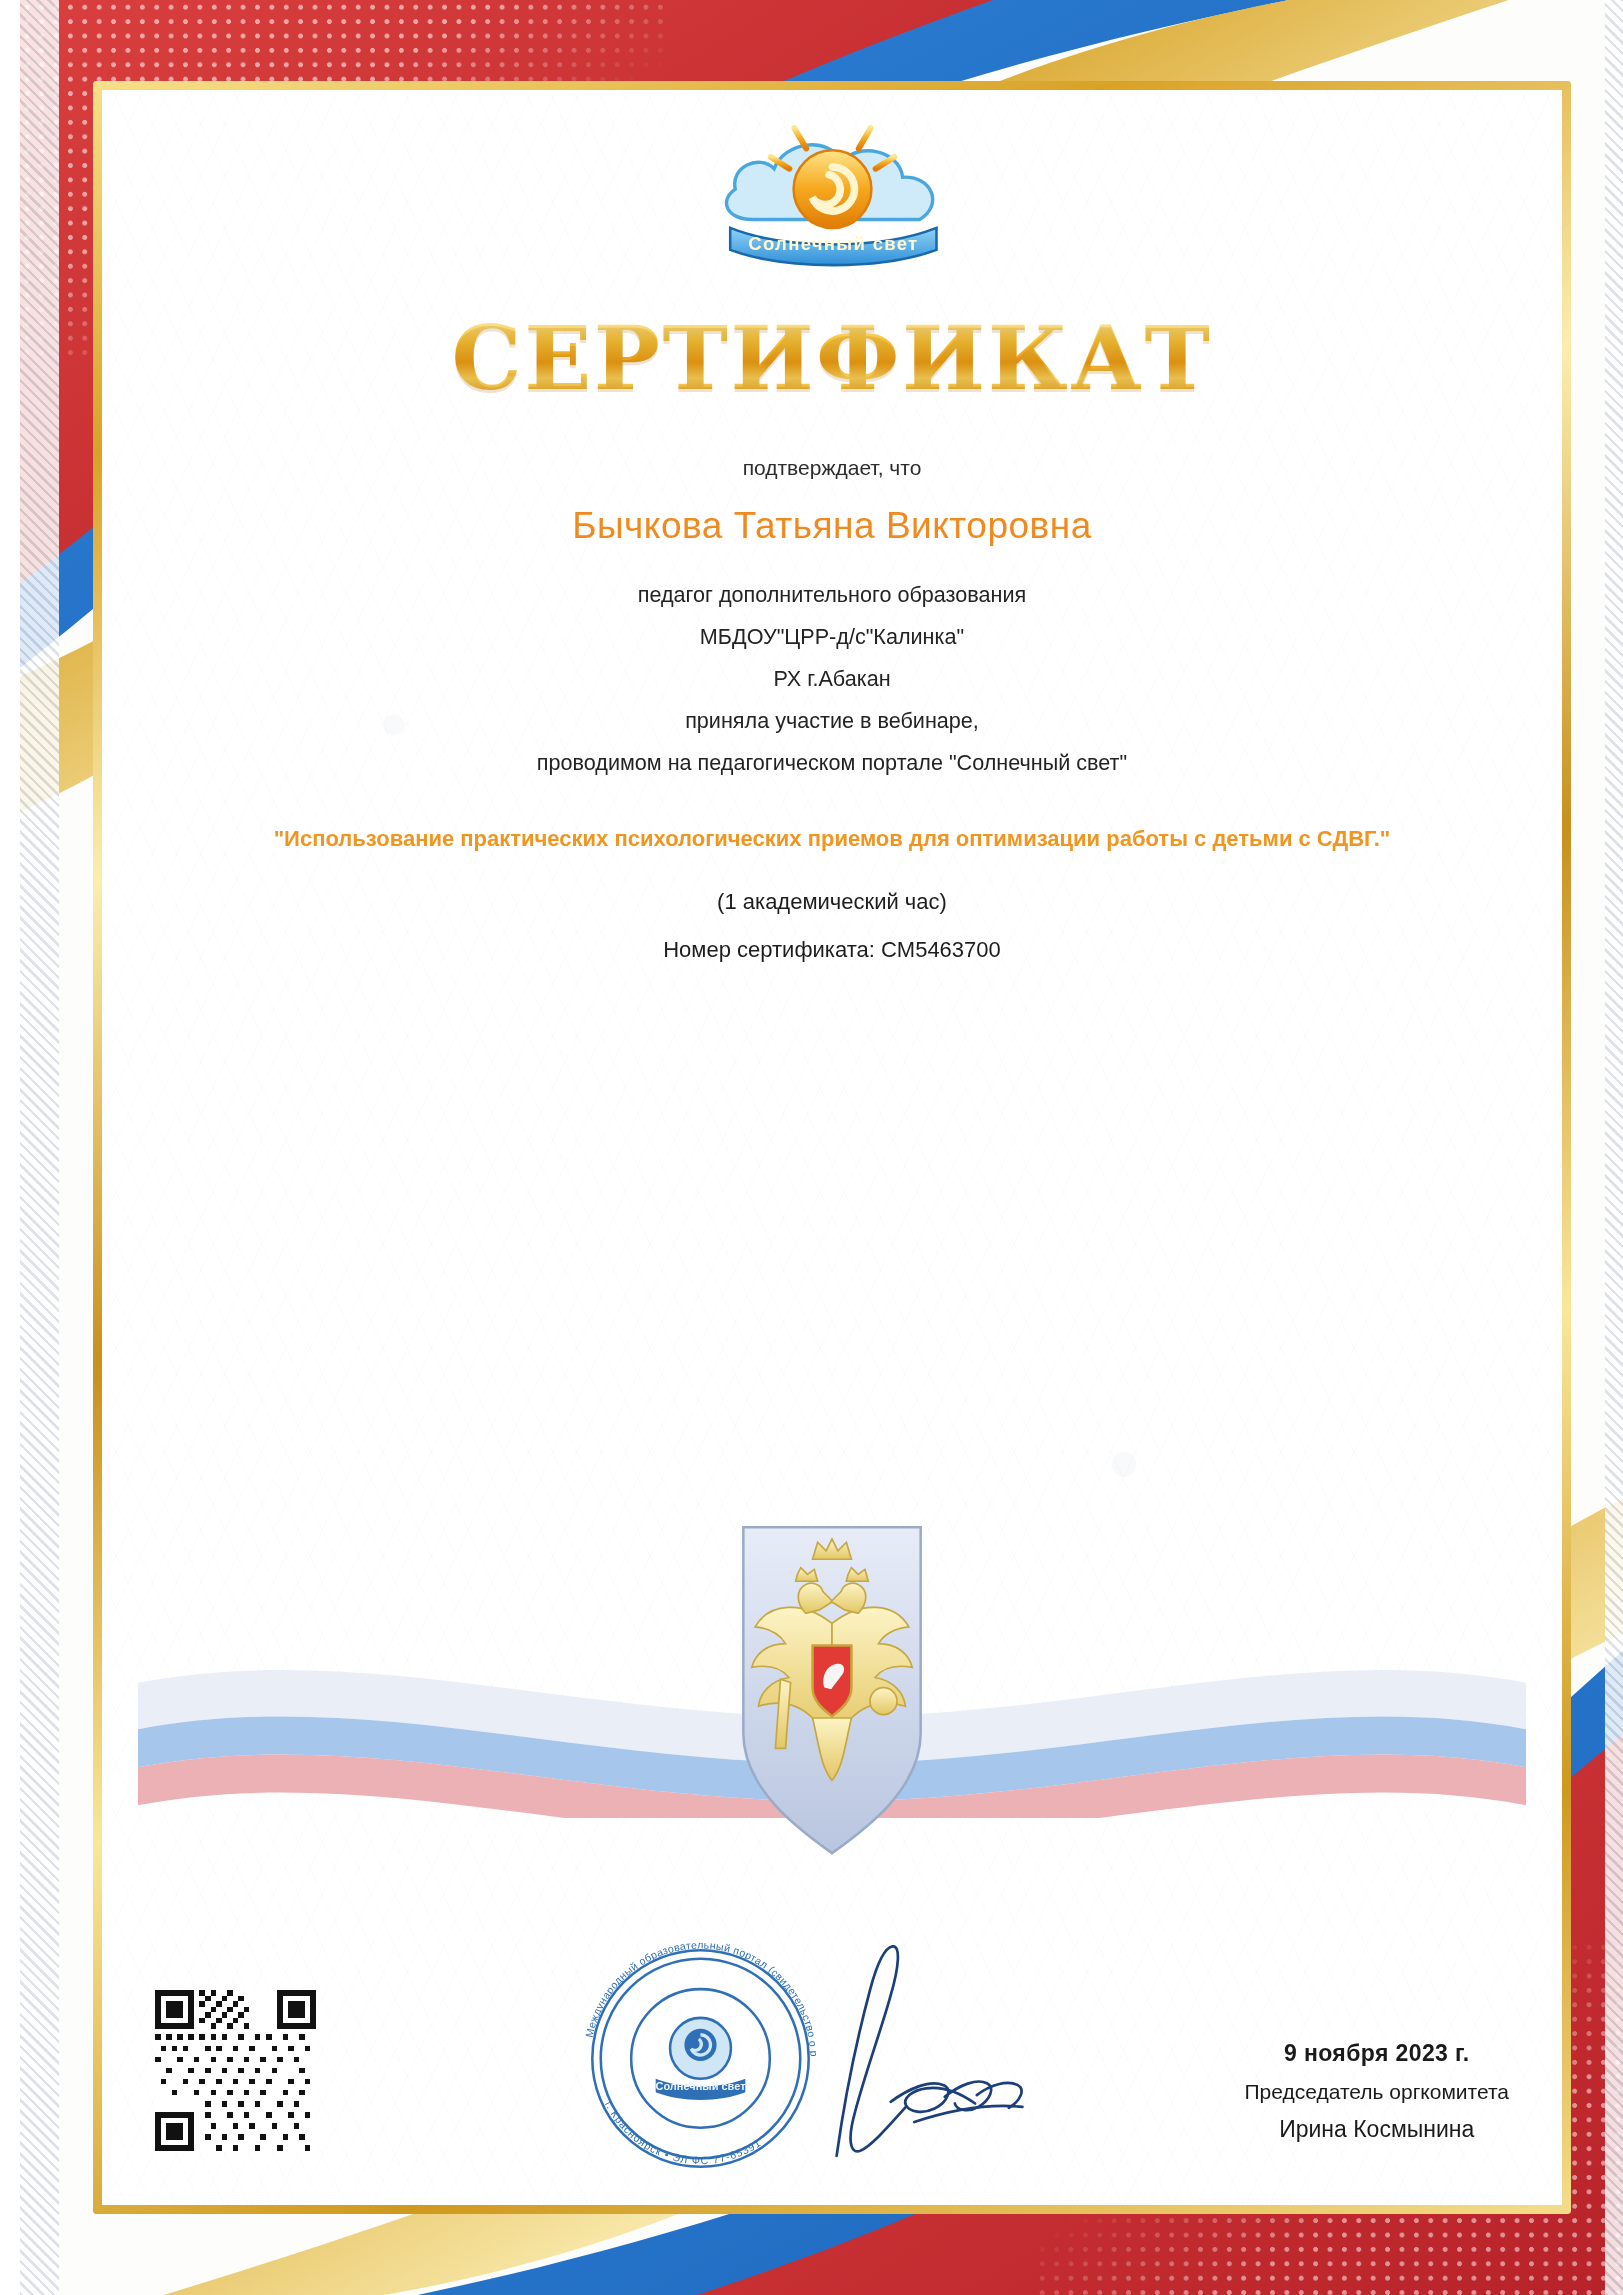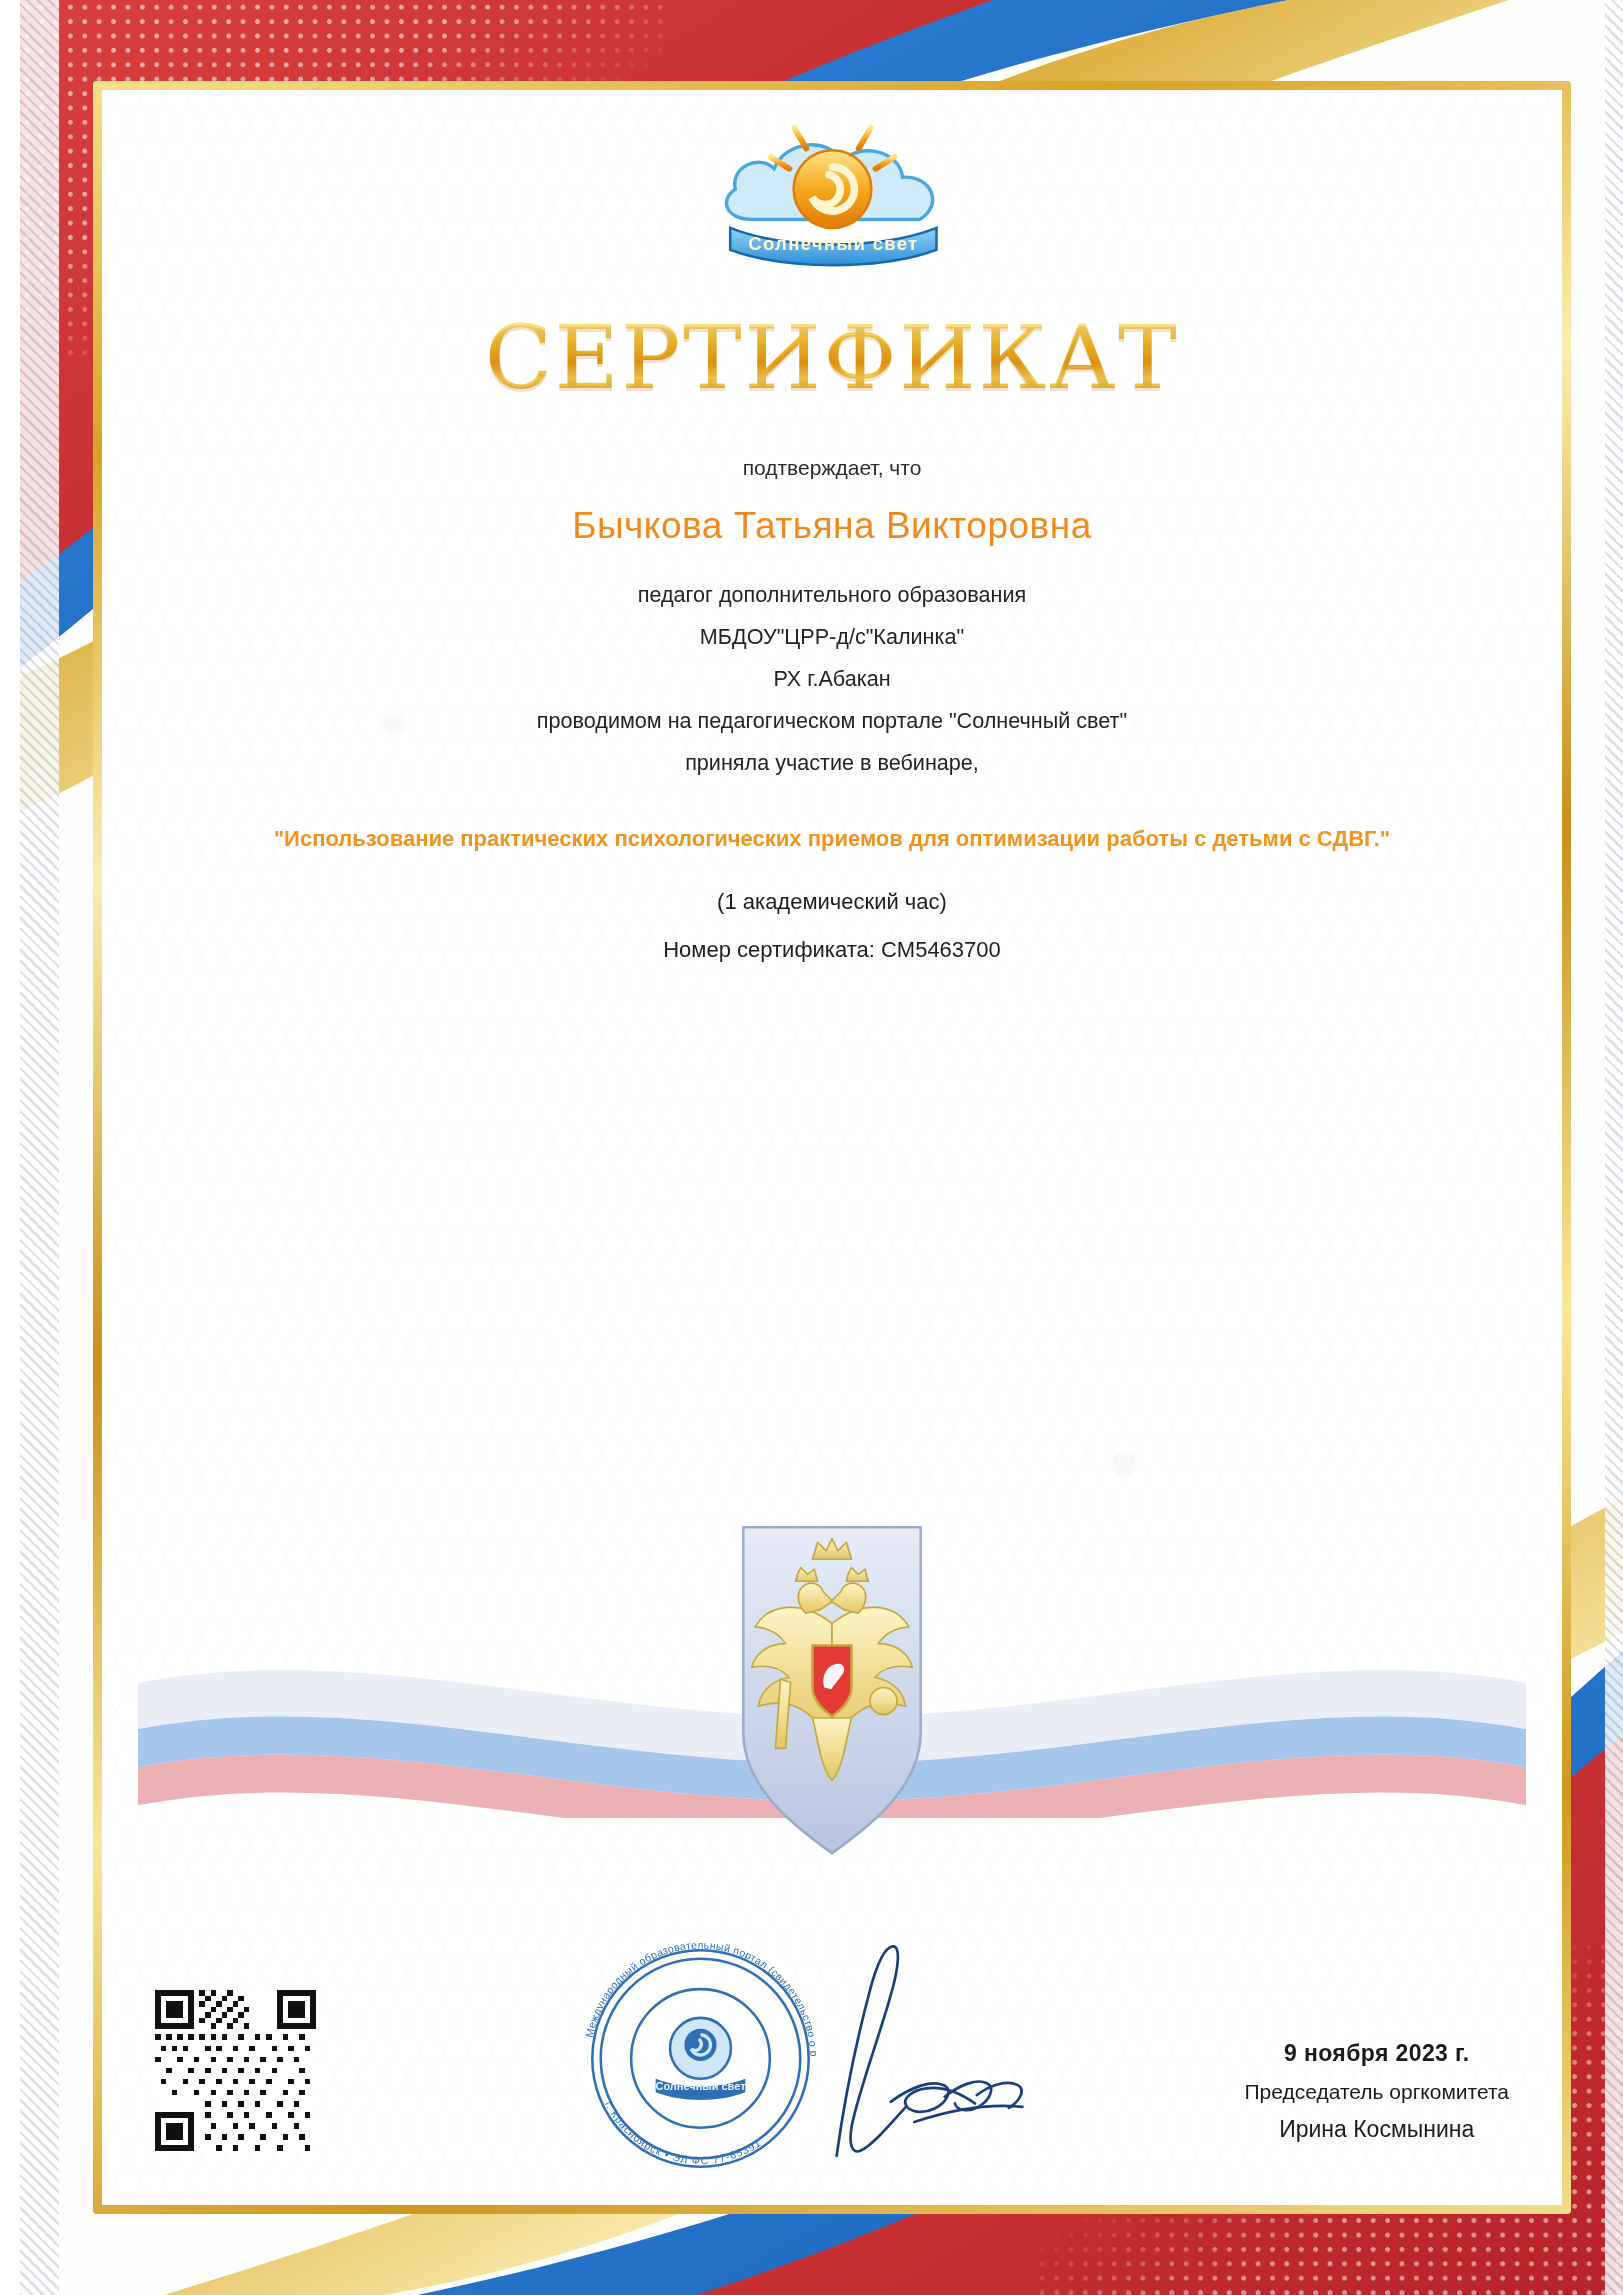--- a/index.html
+++ b/index.html
@@ -87,21 +87,21 @@
     margin-top:12px;
     font-size:18px;
     line-height:26px;
     color:#3b3b3b;
     letter-spacing:0.2px;
   }
 
   .title{
     margin-top:29px;
     font-family:"DejaVu Serif", serif;
-    font-weight:normal;
+    font-weight:bold;
     font-size:88px;
     letter-spacing:2.5px;
     line-height:1.05;
     background:linear-gradient(180deg,#fdf3c0 0%,#f6c53c 30%,#e89a12 55%,#f8d45e 72%,#d98a08 100%);
     -webkit-background-clip:text;
     background-clip:text;
     color:transparent;
     text-shadow:0 2.5px 0 rgba(160,100,10,.18);
   }
 
@@ -266,22 +266,22 @@
     <div class="title">СЕРТИФИКАТ</div>
 
     <div class="confirm">подтверждает, что</div>
 
     <div class="recipient">Бычкова Татьяна Викторовна</div>
 
     <div class="role-lines">
       <div>педагог дополнительного образования</div>
       <div>МБДОУ"ЦРР-д/с"Калинка"</div>
       <div>РХ г.Абакан</div>
+      <div>приняла участие в вебинаре,</div>
       <div>проводимом на педагогическом портале "Солнечный свет"</div>
-      <div>приняла участие в вебинаре,</div>
     </div>
 
     <div class="webinar-title">"Использование практических психологических приемов для оптимизации работы с детьми с СДВГ."</div>
 
     <div class="hours">(1 академический час)</div>
     <div class="cert-number">Номер сертификата: CM5463700</div>
   </div>
 
   <div class="emblem-wrap">
     <div class="ribbon">

